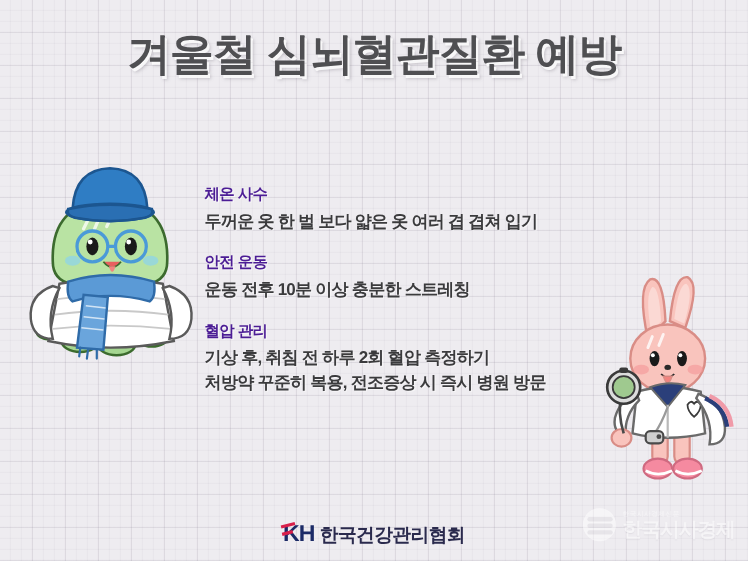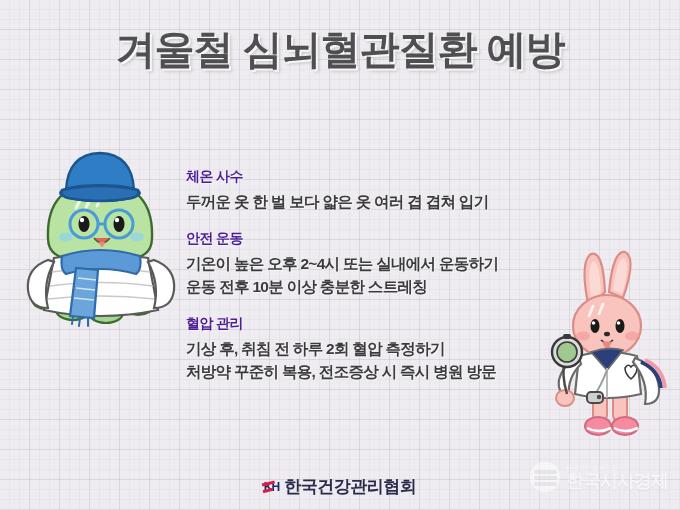--- a/index.html
+++ b/index.html
@@ -71,21 +71,21 @@
   #rabbit { left:545px; top:248px; width:130px; height:195px; }
 
   
   .kh-logo{
     position:absolute; left:50%; transform:translateX(-50%);
     bottom:12px;
     display:flex; align-items:center; gap:5px;
     white-space:nowrap;
   }
   .kh-mark{
-    font-size:12px; font-weight:bold;
+    font-size:21px; font-weight:bold;
     color:#1b2a66;
     letter-spacing:-1px;
     position:relative;
   }
   .kh-mark::before{
     content:"";
     position:absolute; left:-2px; top:2px;
     width:13px; height:3px;
     background:#d81f4a;
     transform:rotate(-14deg);
@@ -276,21 +276,20 @@
   </span>
 </div>
 
 <div class="sections">
     <div class="section">
       <div class="sec-head">체온 사수</div>
       <div class="sec-line">두꺼운 옷 한 벌 보다 얇은 옷 여러 겹 겹쳐 입기</div>
     </div>
     <div class="section">
       <div class="sec-head">안전 운동</div>
-      <div class="sec-line">기온이 높은 오후 2~4시 또는 실내에서 운동하기</div>
       <div class="sec-line">운동 전후 10분 이상 충분한 스트레칭</div>
     </div>
     <div class="section">
       <div class="sec-head">혈압 관리</div>
       <div class="sec-line">기상 후, 취침 전 하루 2회 혈압 측정하기</div>
       <div class="sec-line">처방약 꾸준히 복용, 전조증상 시 즉시 병원 방문</div>
     </div>
   </div>
 
 </body></html>

